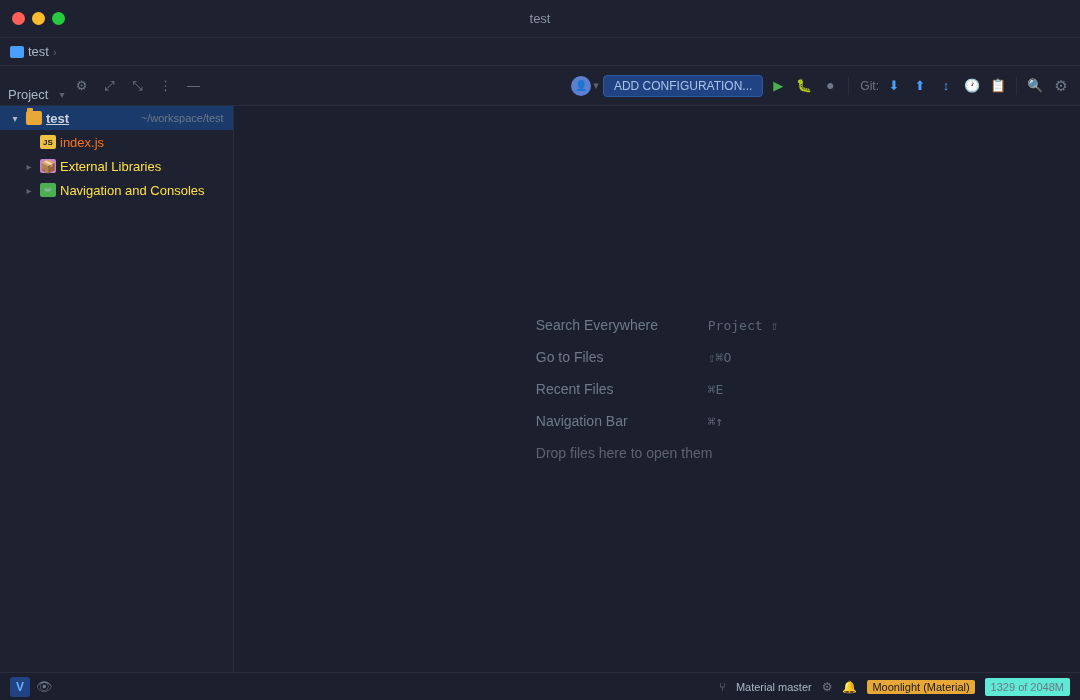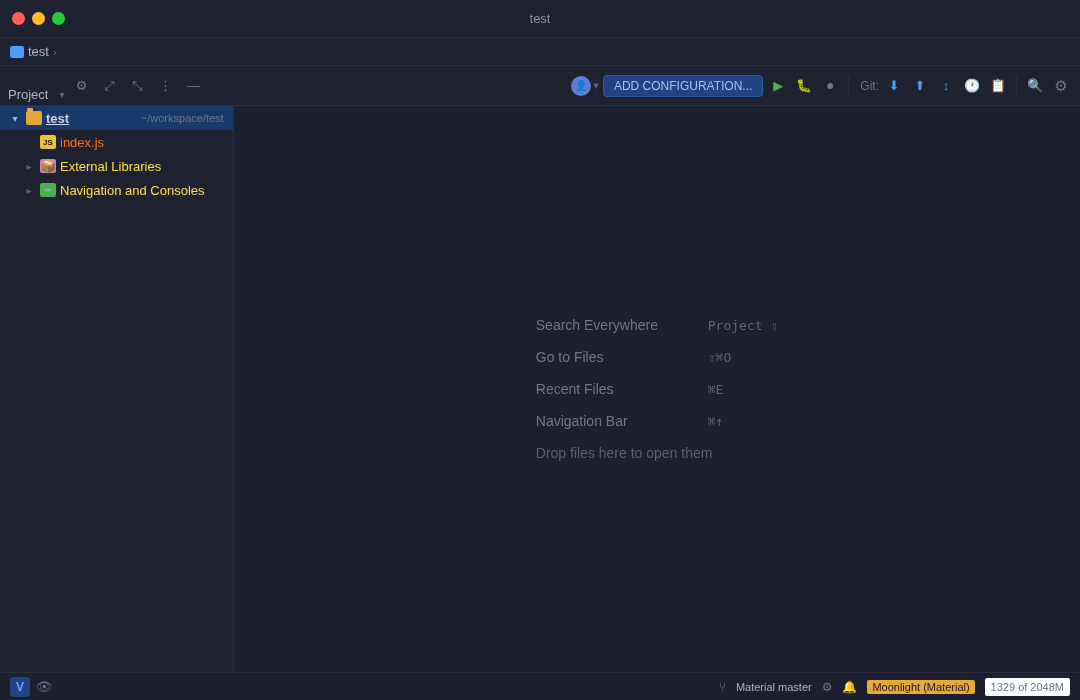--- a/index.html
+++ b/index.html
@@ -311,21 +311,21 @@
       font-size: 11px; color: #a9b7c6;
       background: #e8a838;
       border-radius: 2px;
       padding: 1px 5px;
       color: #1a1a1a;
       font-weight: 400;
     }
     .mem-indicator {
       font-size: 11px;
       color: #6e7787;
-      background: #ffffff;
+      background: #5eead4;
       padding: 3px 6px;
       border-radius: 2px;
     }
     .eye-icon { font-size: 13px; color: #6e7787; }
 
     
     .user-icon-area {
       display: flex; align-items: center; gap: 2px;
     }
     .user-avatar {

